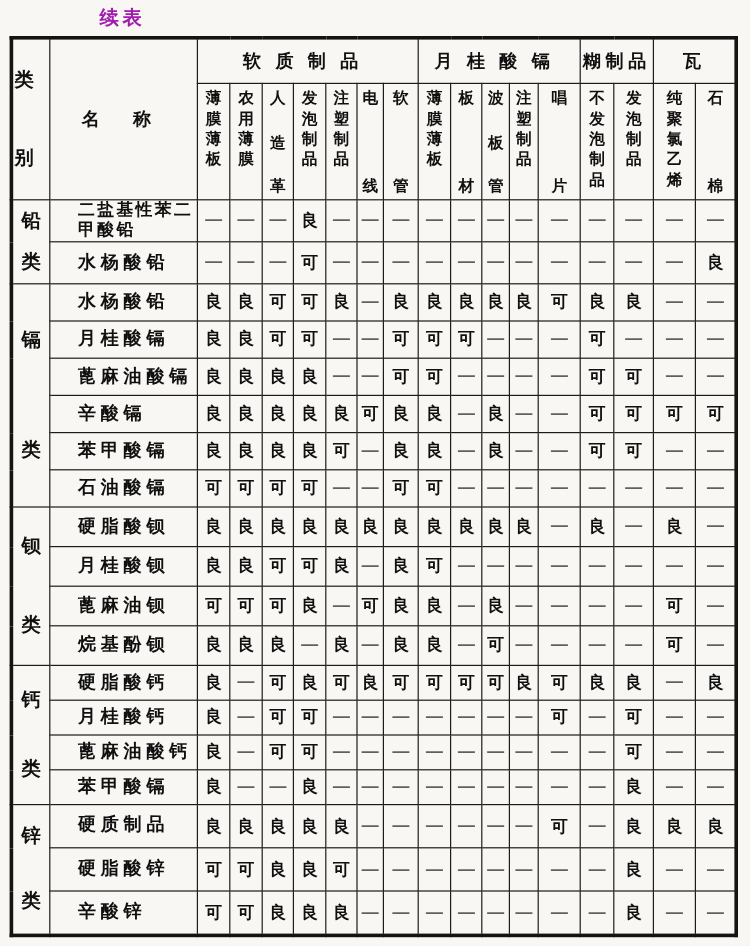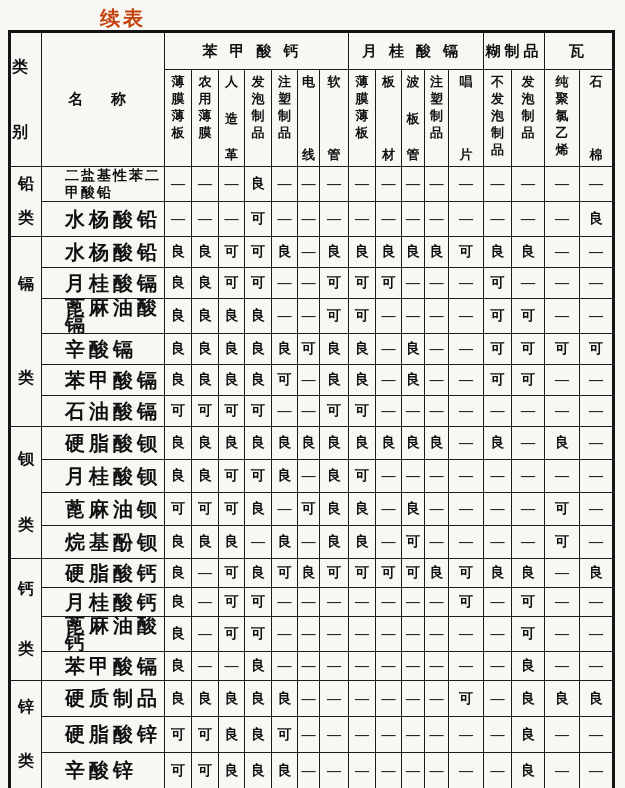--- a/index.html
+++ b/index.html
@@ -6,22 +6,22 @@
   body{
     width:625px;height:788px;overflow:hidden;
     background:#efeeea;
     font-family:"Liberation Serif","DejaVu Serif",serif;
   }
   .page{
     position:relative;width:625px;height:788px;
     background:#f8f7f3;
   }
   .page-title{
-    position:absolute;left:100px;top:5px;
-    font-size:20px;font-weight:bold;color:#c2410c;letter-spacing:3px;
+    position:absolute;left:83px;top:5px;
+    font-size:16px;font-weight:bold;color:#a21caf;letter-spacing:3px;
   }
   table.tbl{
     position:absolute;left:8px;top:30px;width:604px;
     border-collapse:collapse;table-layout:fixed;
     border:3px solid #141414;
   }
   .tbl th,.tbl td{
     border:1px solid #1c1c1c;
     padding:0;margin:0;
     color:#101010;font-weight:bold;
@@ -41,21 +41,21 @@
   .vstack.spread{justify-content:space-between;}
   .vstack.stack5{line-height:17px;}
   .corner-cat{width:32px;}
   .catstack{
     display:flex;flex-direction:column;align-items:center;justify-content:space-around;
     height:100%;font-size:16px;
   }
   td.cat{font-size:16px;}
   td.name{
     text-align:left;padding-left:23px;
-    font-size:20px;letter-spacing:4px;line-height:17px;
+    font-size:15px;letter-spacing:4px;line-height:17px;
   }
   td.val{font-size:14px;}
   tr.sec-qian td{height:34px;}
   tr.sec-ge  td{height:30px;}
   tr.sec-bei td{height:32px;}
   tr.sec-gai td{height:28px;}
   tr.sec-xin td{height:35px;}
   th.cornername{font-size:16px;letter-spacing:16px;font-family:Liberation Serif, serif;}
 </style>
 </head>
@@ -86,21 +86,21 @@
       </colgroup>
     <thead>
         <tr class="grouphead">
           <th class="corner-cat" rowspan="2">
             <div class="catstack" style="height: 130px;">
               <span style="display: block;">类</span>
               <span style="display: block;">别</span>
             </div>
           </th>
           <th class="cornername" rowspan="2">名 称</th>
-          <th class="thL" colspan="7">苯甲酸钙</th>
+          <th class="thL" colspan="7">软质制品</th>
           <th class="thL" colspan="5">月桂酸镉</th>
           <th class="thL tight" colspan="2">糊制品</th>
           <th class="thL tight" colspan="2">瓦</th>
         </tr>
         <tr class="subhead">
           <th class="thL">
             <div class="vstack stack5">
               <span style="display: block;">薄</span>
               <span style="display: block;">膜</span>
               <span style="display: block;">薄</span>

